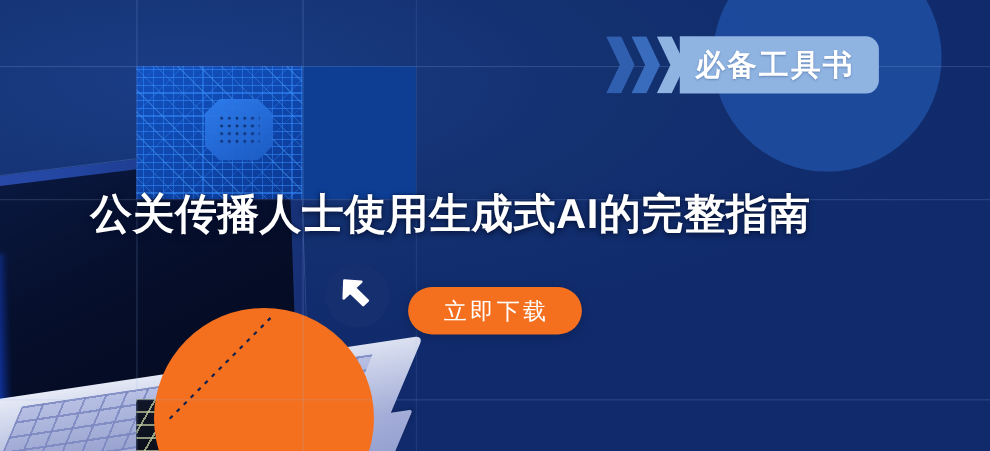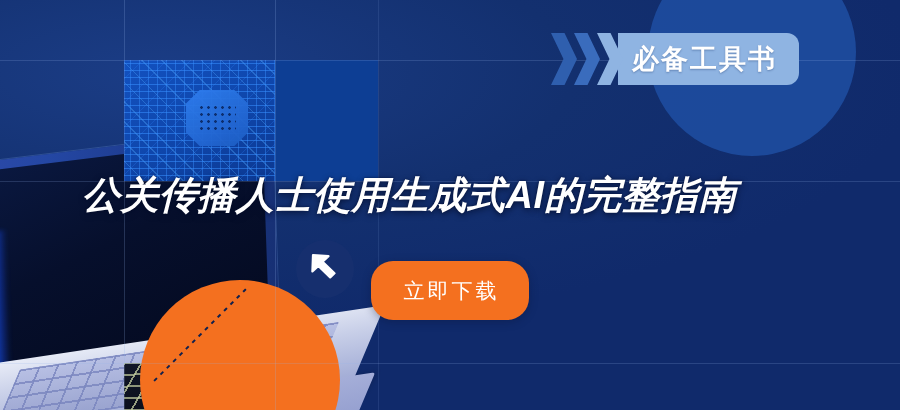--- a/index.html
+++ b/index.html
@@ -292,30 +292,29 @@
     left: 82px;
     top: 174px;
     width: 760px;
     color: #ffffff;
     font-size: 38px;
     font-weight: bold;
     letter-spacing: 0.5px;
     line-height: 1.15;
     white-space: nowrap;
     text-shadow: 0 2px 6px rgba(4,12,40,.75), 0 0 2px rgba(4,12,40,.6);
-    font-style: italic;
   }
 
   
   .cta {
     position: absolute;
     left: 371px;
     top: 261px;
     width: 158px;
-    height: 59px;
+    height: 43px;
     border: none;
     border-radius: 22px;
     background: #f4701f;
     color: #ffffff;
     font-family: inherit;
     font-size: 21px;
     letter-spacing: 3px;
     cursor: pointer;
     padding: 0 0 0 3px;
     box-shadow: 0 2px 8px rgba(8,20,55,.35);

